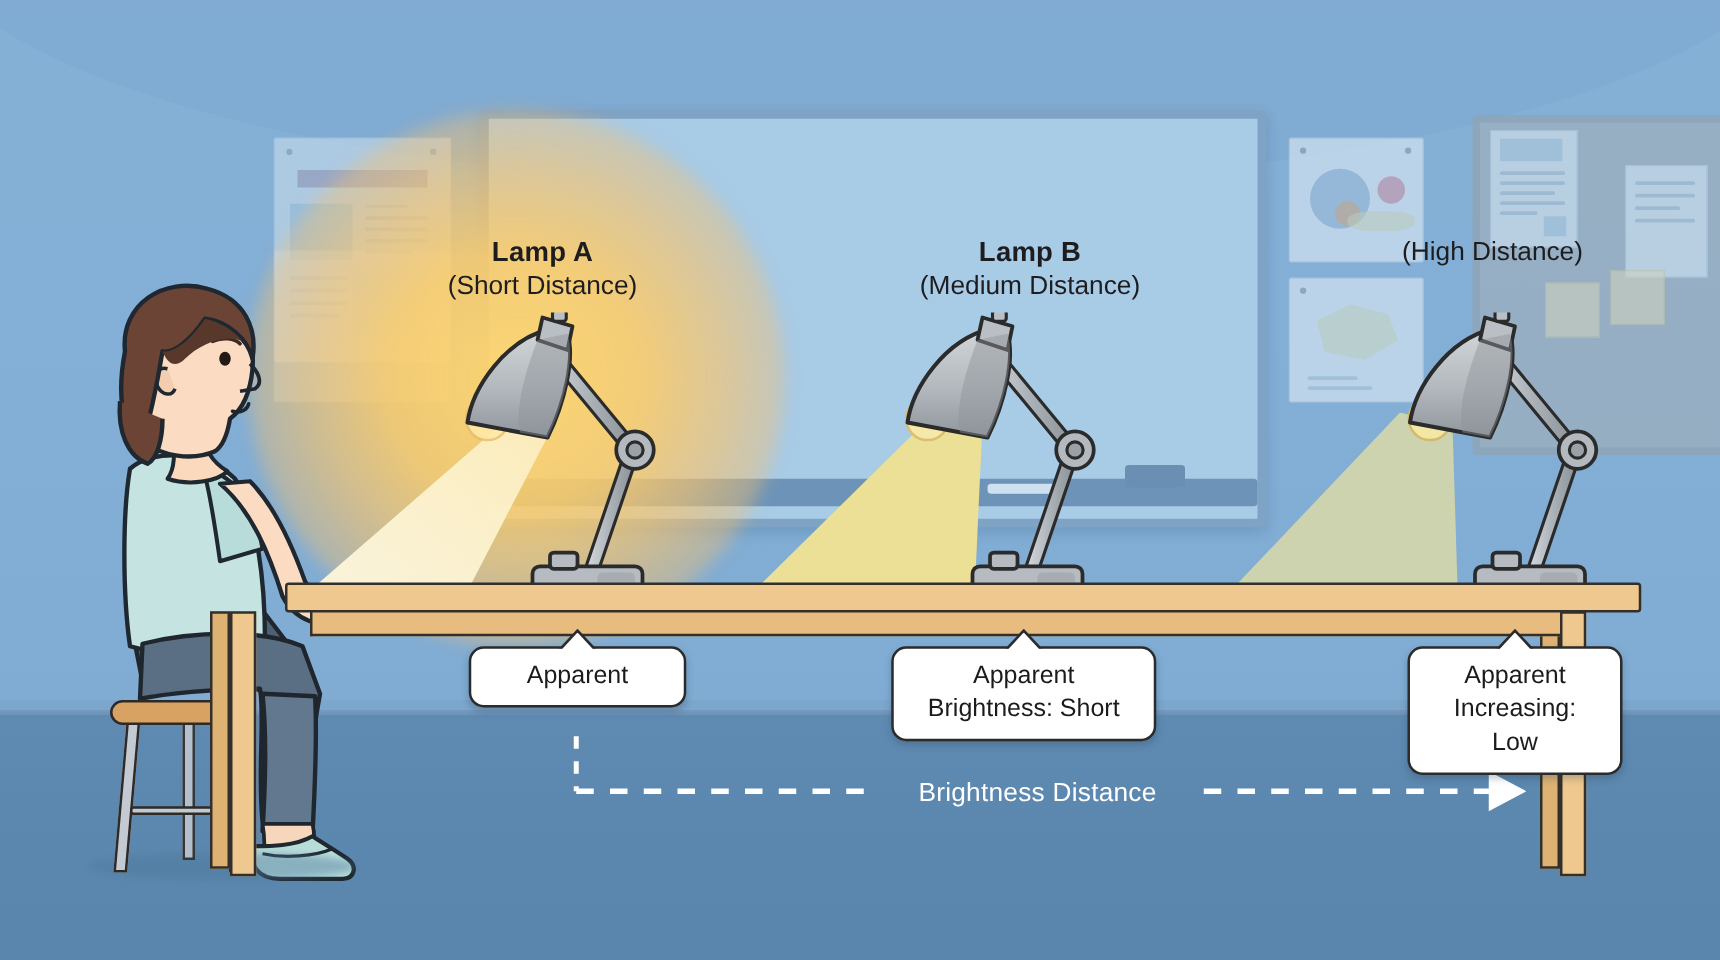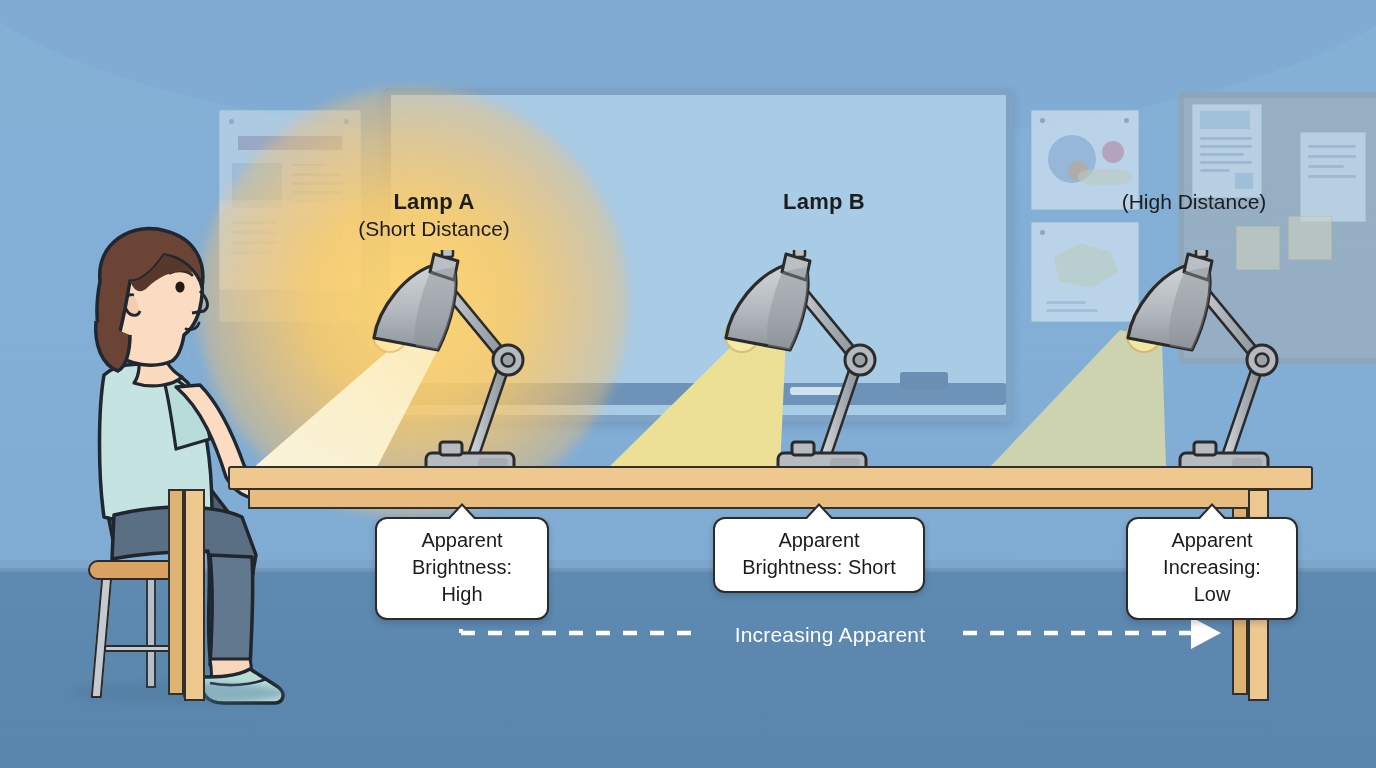--- a/index.html
+++ b/index.html
@@ -364,41 +364,41 @@
   <div class="leg" style="left:1248px;top:489px;width:21px;height:212px;"></div>
   <div class="abs" id="table-top"></div>
 
   <div class="lamp-label" style="left:318px;top:188px;width:232px;">
     <div class="t1">Lamp A</div>
     <div class="t2">(Short Distance)</div>
   </div>
 
   <div class="lamp-label" style="left:708px;top:188px;width:232px;">
     <div class="t1">Lamp B</div>
+    <div class="t2">(Medium Distance)</div>
   </div>
 
   <div class="lamp-label" style="left:1078px;top:188px;width:232px;">
     <div class="t2">(High Distance)</div>
   </div>
 
   <div id="dist-arrow">
     <svg width="770" height="70" viewBox="0 0 770 70">
       <path d="M6 4 L6 48" stroke="#ffffff" stroke-width="4" stroke-dasharray="10 10" fill="none"></path>
       <path d="M6 48 L238 48" stroke="#ffffff" stroke-width="4.5" stroke-dasharray="14 13" fill="none"></path>
       <path d="M508 48 L740 48" stroke="#ffffff" stroke-width="4.5" stroke-dasharray="14 13" fill="none"></path>
       <path d="M736 32 L766 48 L736 64 Z" fill="#ffffff"></path>
     </svg>
   </div>
-  <div id="dist-label">Increasing Apparent</div>
+  <div id="dist-label">Brightness Distance</div>
 
   <div class="callout" style="left:375px;top:517px;width:174px;">
     <span class="tailb"></span>
     <span class="tail"></span>
     <div>Apparent</div>
-    <div>Brightness: High</div>
   </div>
 
   <div class="callout" style="left:713px;top:517px;width:212px;">
     <span class="tailb"></span>
     <span class="tail"></span>
     <div>Apparent</div>
     <div>Brightness: Short</div>
   </div>
 
   <div class="callout" style="left:1126px;top:517px;width:172px;">

